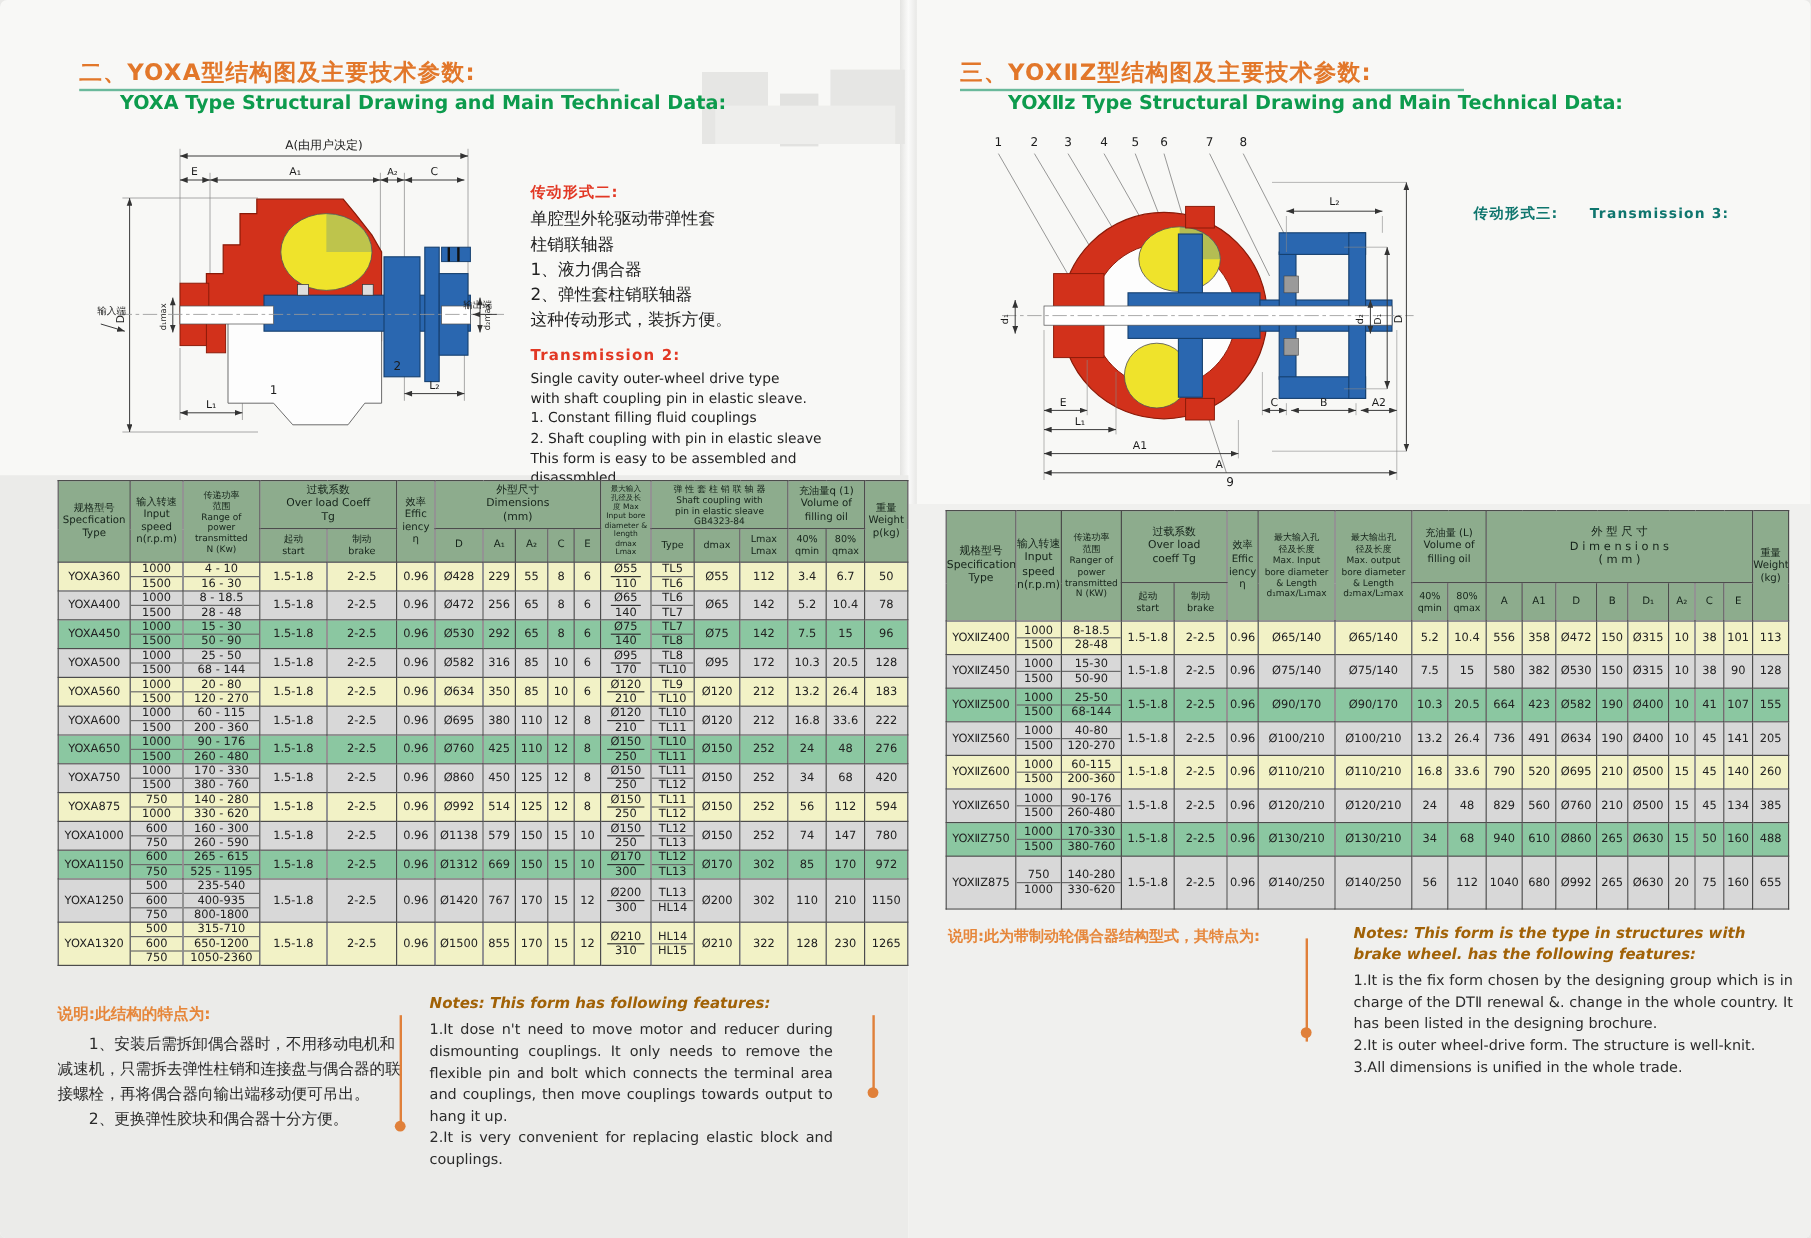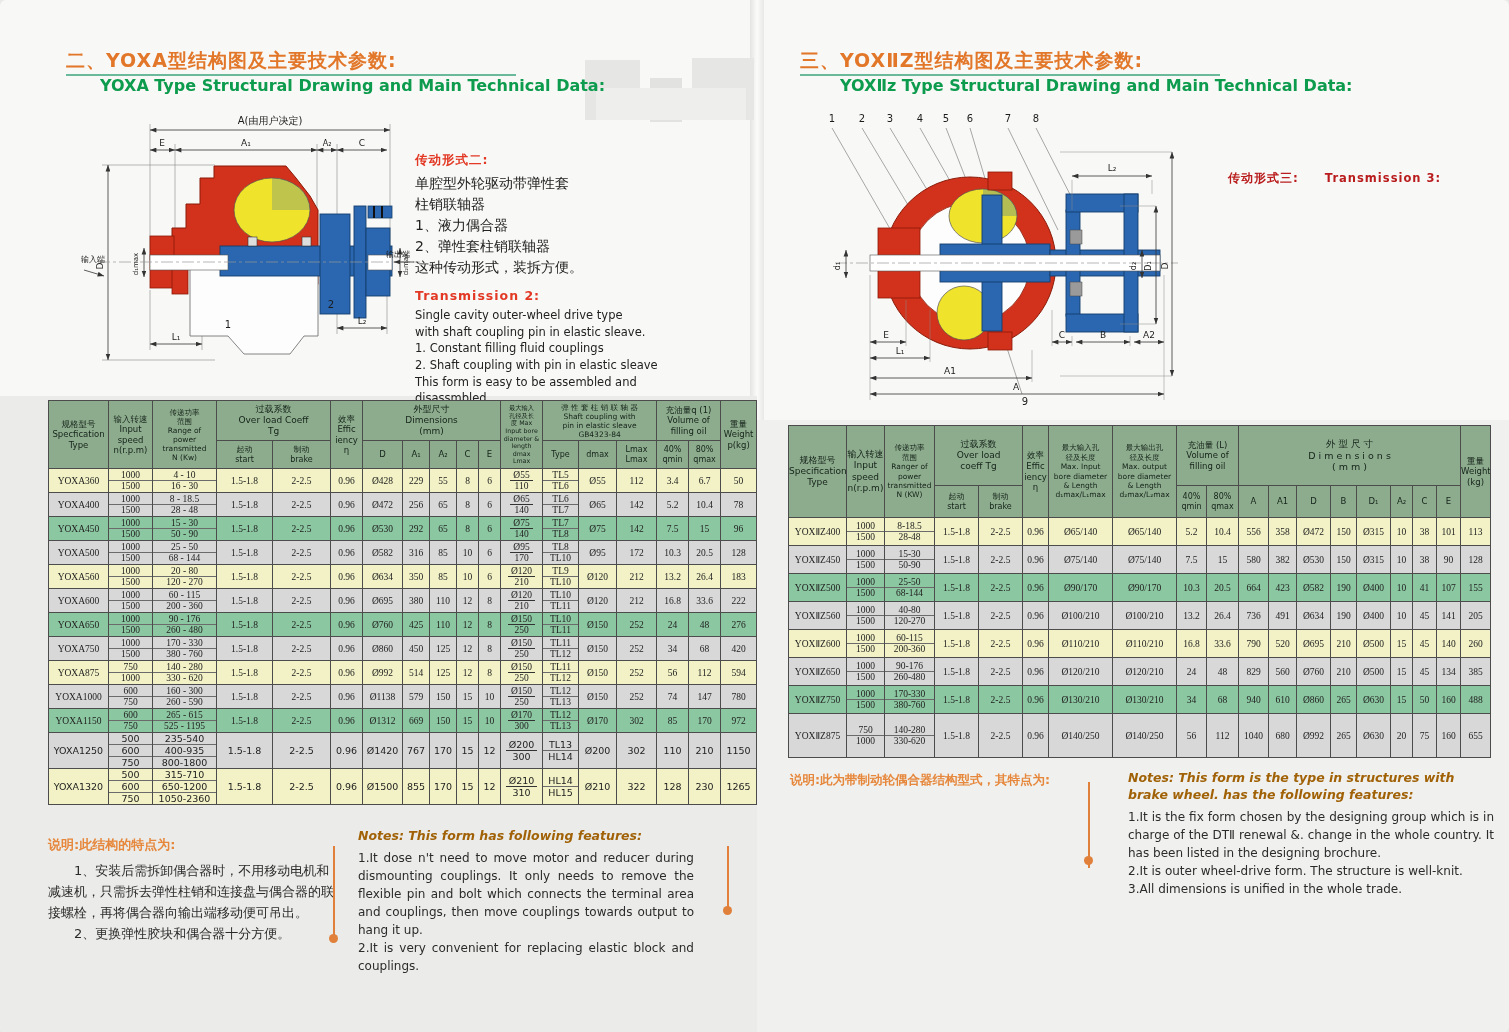--- a/index.html
+++ b/index.html
@@ -12,31 +12,31 @@
   .wm{background:#e6e6e4;}
   
   .title-zh{font-size:19px;font-weight:bold;color:#e2772a;letter-spacing:1px;white-space:nowrap;}
   .title-underline{height:2px;background:#6ab99b;}
   .title-en{font-size:16px;font-weight:bold;color:#0d9b4d;white-space:nowrap;}
   
   .red-h{color:#e23824;font-size:12.5px;font-weight:bold;margin-bottom:4px;letter-spacing:1px;}
   .zh-lines div{font-size:14px;line-height:1.5;color:#222;}
   .en-lines div{font-size:11.5px;line-height:1.45;color:#222;}
   
-  .parts-col div{font-size:12.5px;line-height:1.78;color:#b91c1c;white-space:nowrap;}
+  .parts-col div{font-size:12.5px;line-height:1.78;color:#0f766e;white-space:nowrap;}
   
   table.data{border-collapse:collapse;table-layout:fixed;background:#fff;}
   table.data th,table.data td{border:1px solid #4c4c4c;text-align:center;vertical-align:middle;
       padding:0;overflow:hidden;}
   table.data th{background:#8dac8d;font-weight:normal;white-space:pre-line;color:#15231a;}
   #left-table{width:708px;font-size:9.5px;}
   #left-table th{font-size:8px;line-height:1.2;}
   #right-table{width:702px;font-size:9.5px;}
   #right-table th{font-size:8.5px;line-height:1.25;}
-  tr.h2{height:24px;font-family:Liberation Serif, serif;} tr.h3{height:36px;}
+  tr.h2{height:24px;} tr.h3{height:36px;}
   .stk{display:flex;flex-direction:column;height:100%;}
   .stk>div{flex:1;display:flex;align-items:center;justify-content:center;}
   .stk>div + div{border-top:1px solid #6b6b6b;}
   .frac{display:flex;flex-direction:column;align-items:center;justify-content:center;height:100%;}
   .frac .t{border-bottom:1px solid #333;padding:0 3px;}
   .tone-cream td{background:#f2f2c6;}
   .tone-gray td{background:#d8d8d8;}
   .tone-green td{background:#8bc7a1;}
   
   .note-zh-title{color:#e6873b;font-size:13px;font-weight:bold;margin-bottom:6px;}
@@ -131,21 +131,21 @@
     <text x="58" y="154" font-size="7" transform="rotate(-90 58 154)" text-anchor="middle">d₁max</text>
     <text x="328" y="154" font-size="7" transform="rotate(-90 328 154)" text-anchor="middle">d₂max</text>
     <text x="96" y="230" font-size="9" text-anchor="middle">L₁</text>
     <text x="282" y="214" font-size="9" text-anchor="middle">L₂</text>
     <text x="1" y="152" font-size="8">输入端</text>
     <text x="330" y="147" font-size="8" text-anchor="end">输出端</text>
     <text x="148" y="218" font-size="10" text-anchor="middle">1</text>
     <text x="251" y="198" font-size="10" text-anchor="middle">2</text>
   </svg>
 
-  <div class="abs" style="left:415px;top:152px;width:290px">
+  <div class="abs" style="left:442px;top:152px;width:290px">
     <div class="red-h">传动形式二:</div>
     <div class="zh-lines" id="l-trans-zh">
         <div>单腔型外轮驱动带弹性套</div>
         <div>柱销联轴器</div>
         <div>1、液力偶合器</div>
         <div>2、弹性套柱销联轴器</div>
         <div>这种传动形式，装拆方便。</div>
       </div>
     <div class="red-h" style="margin-top:10px">Transmission 2:</div>
     <div class="en-lines" id="l-trans-en">

